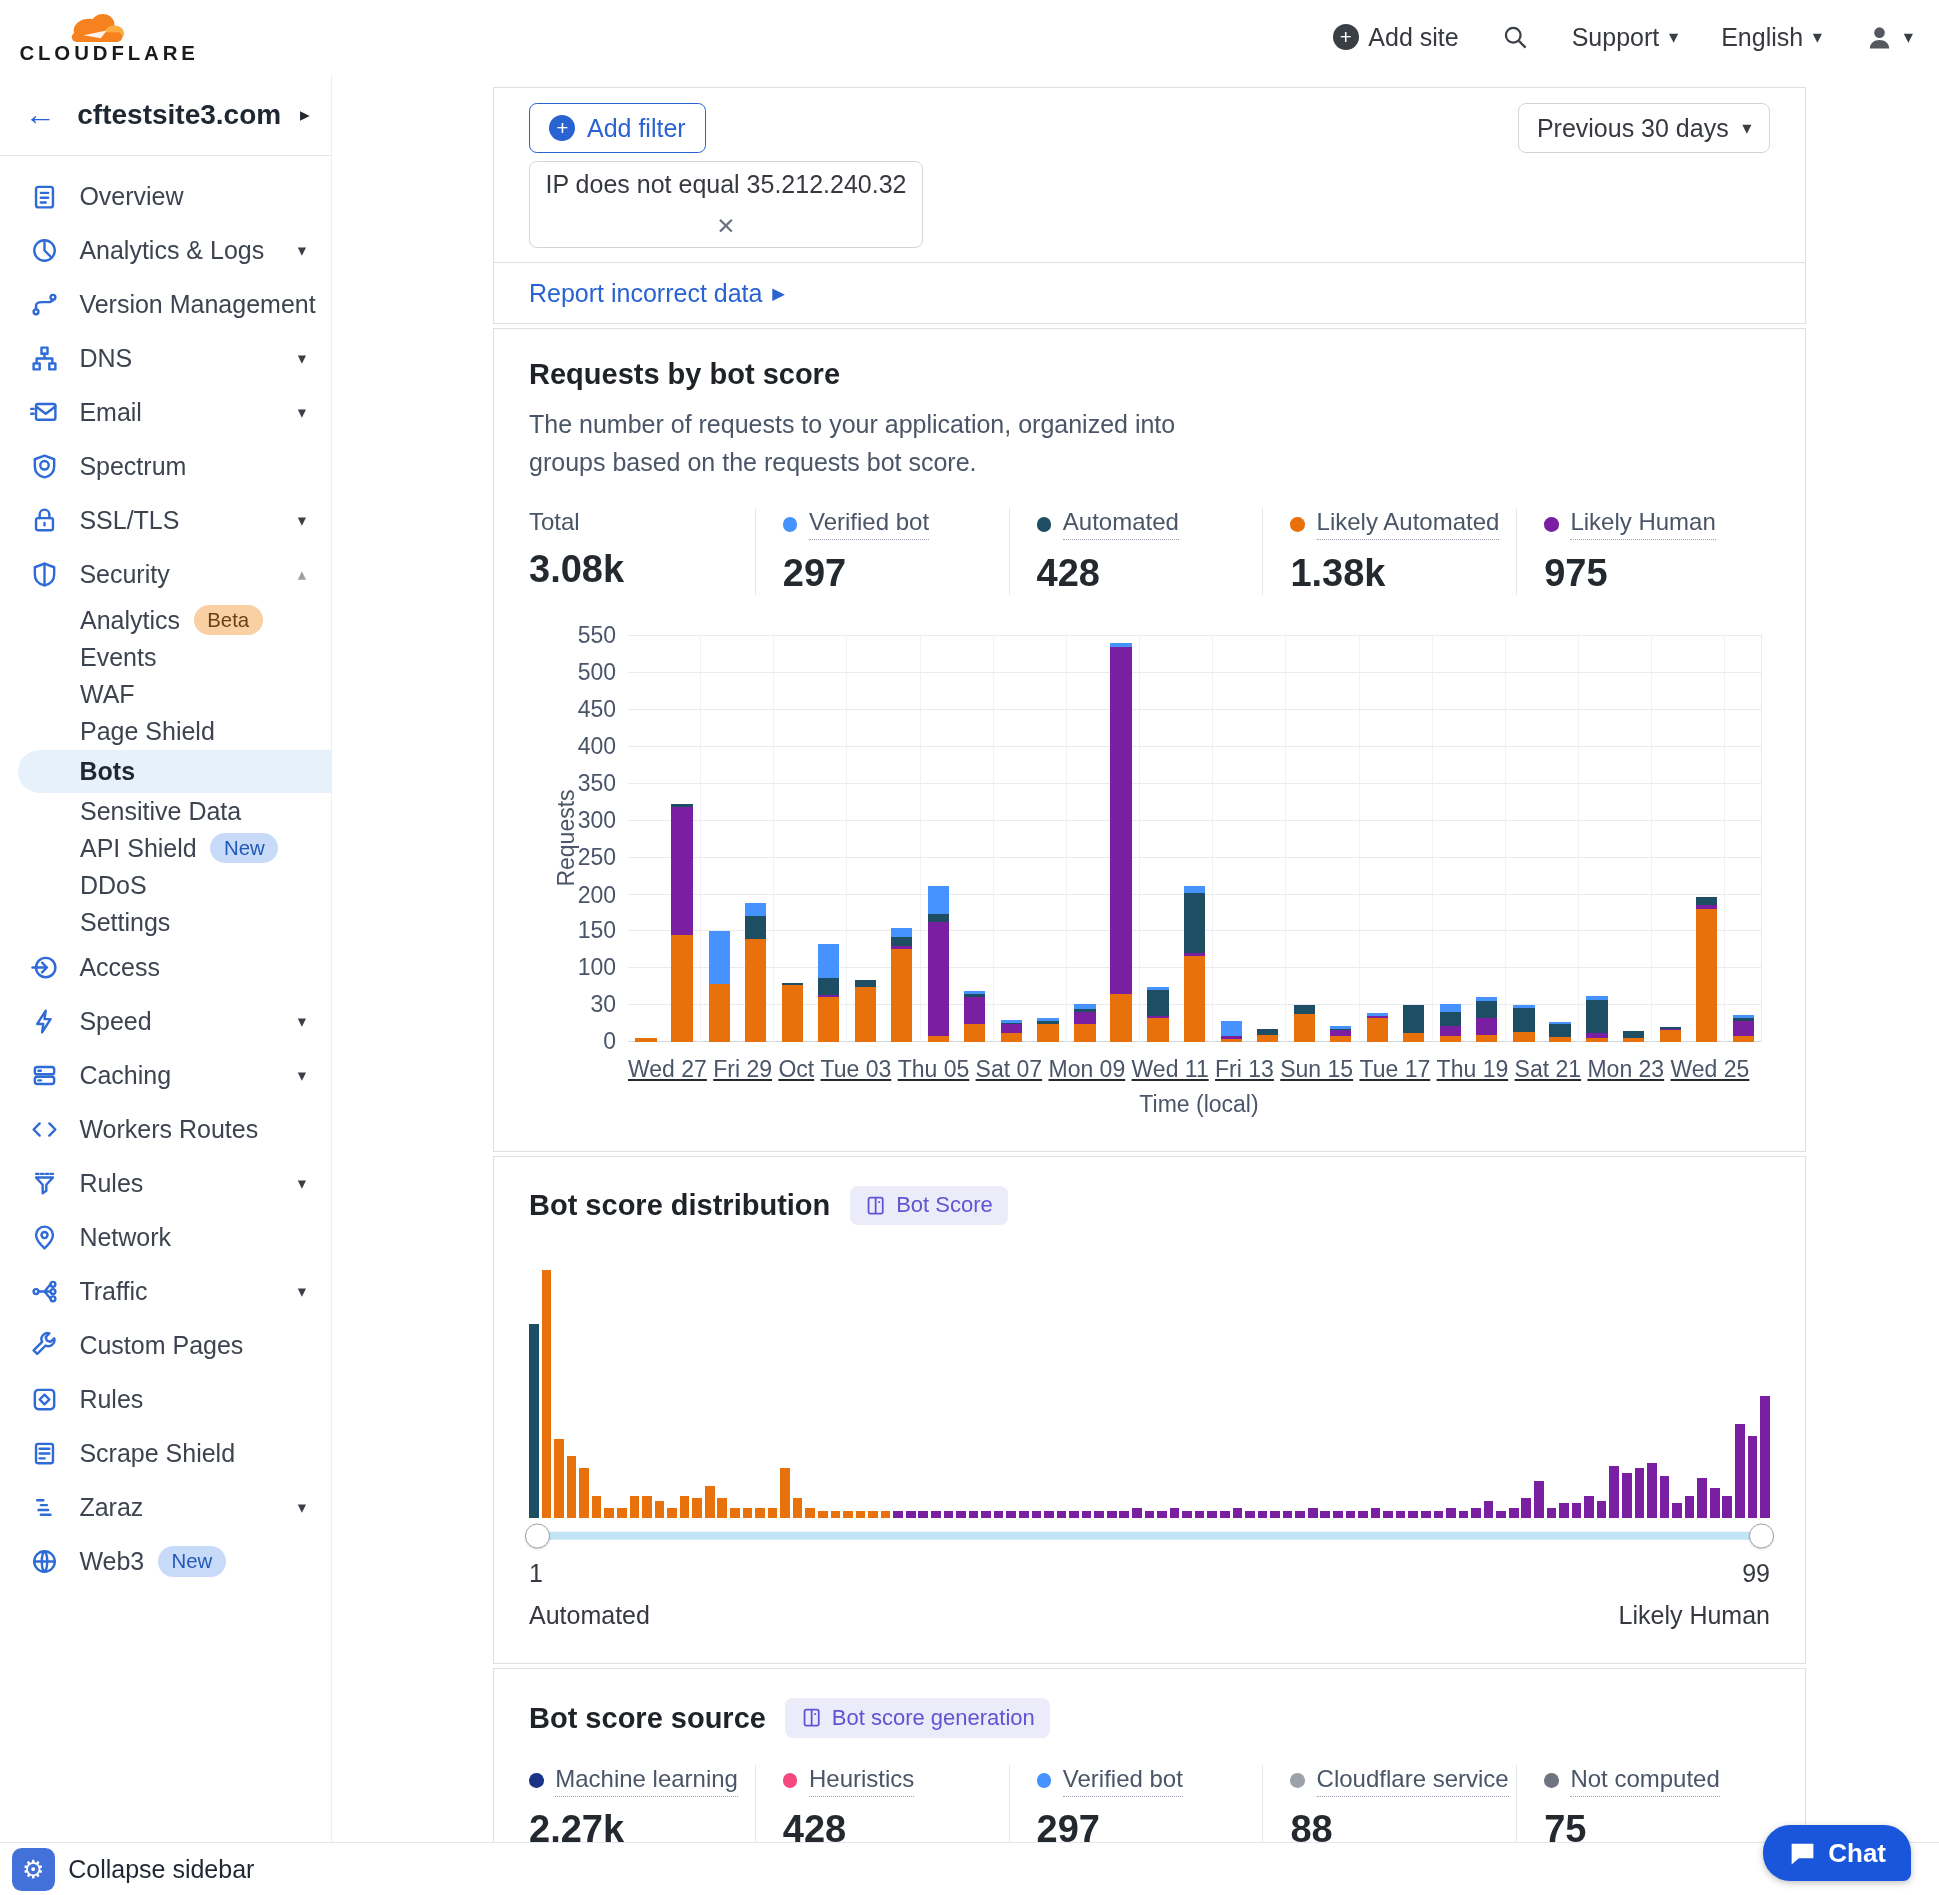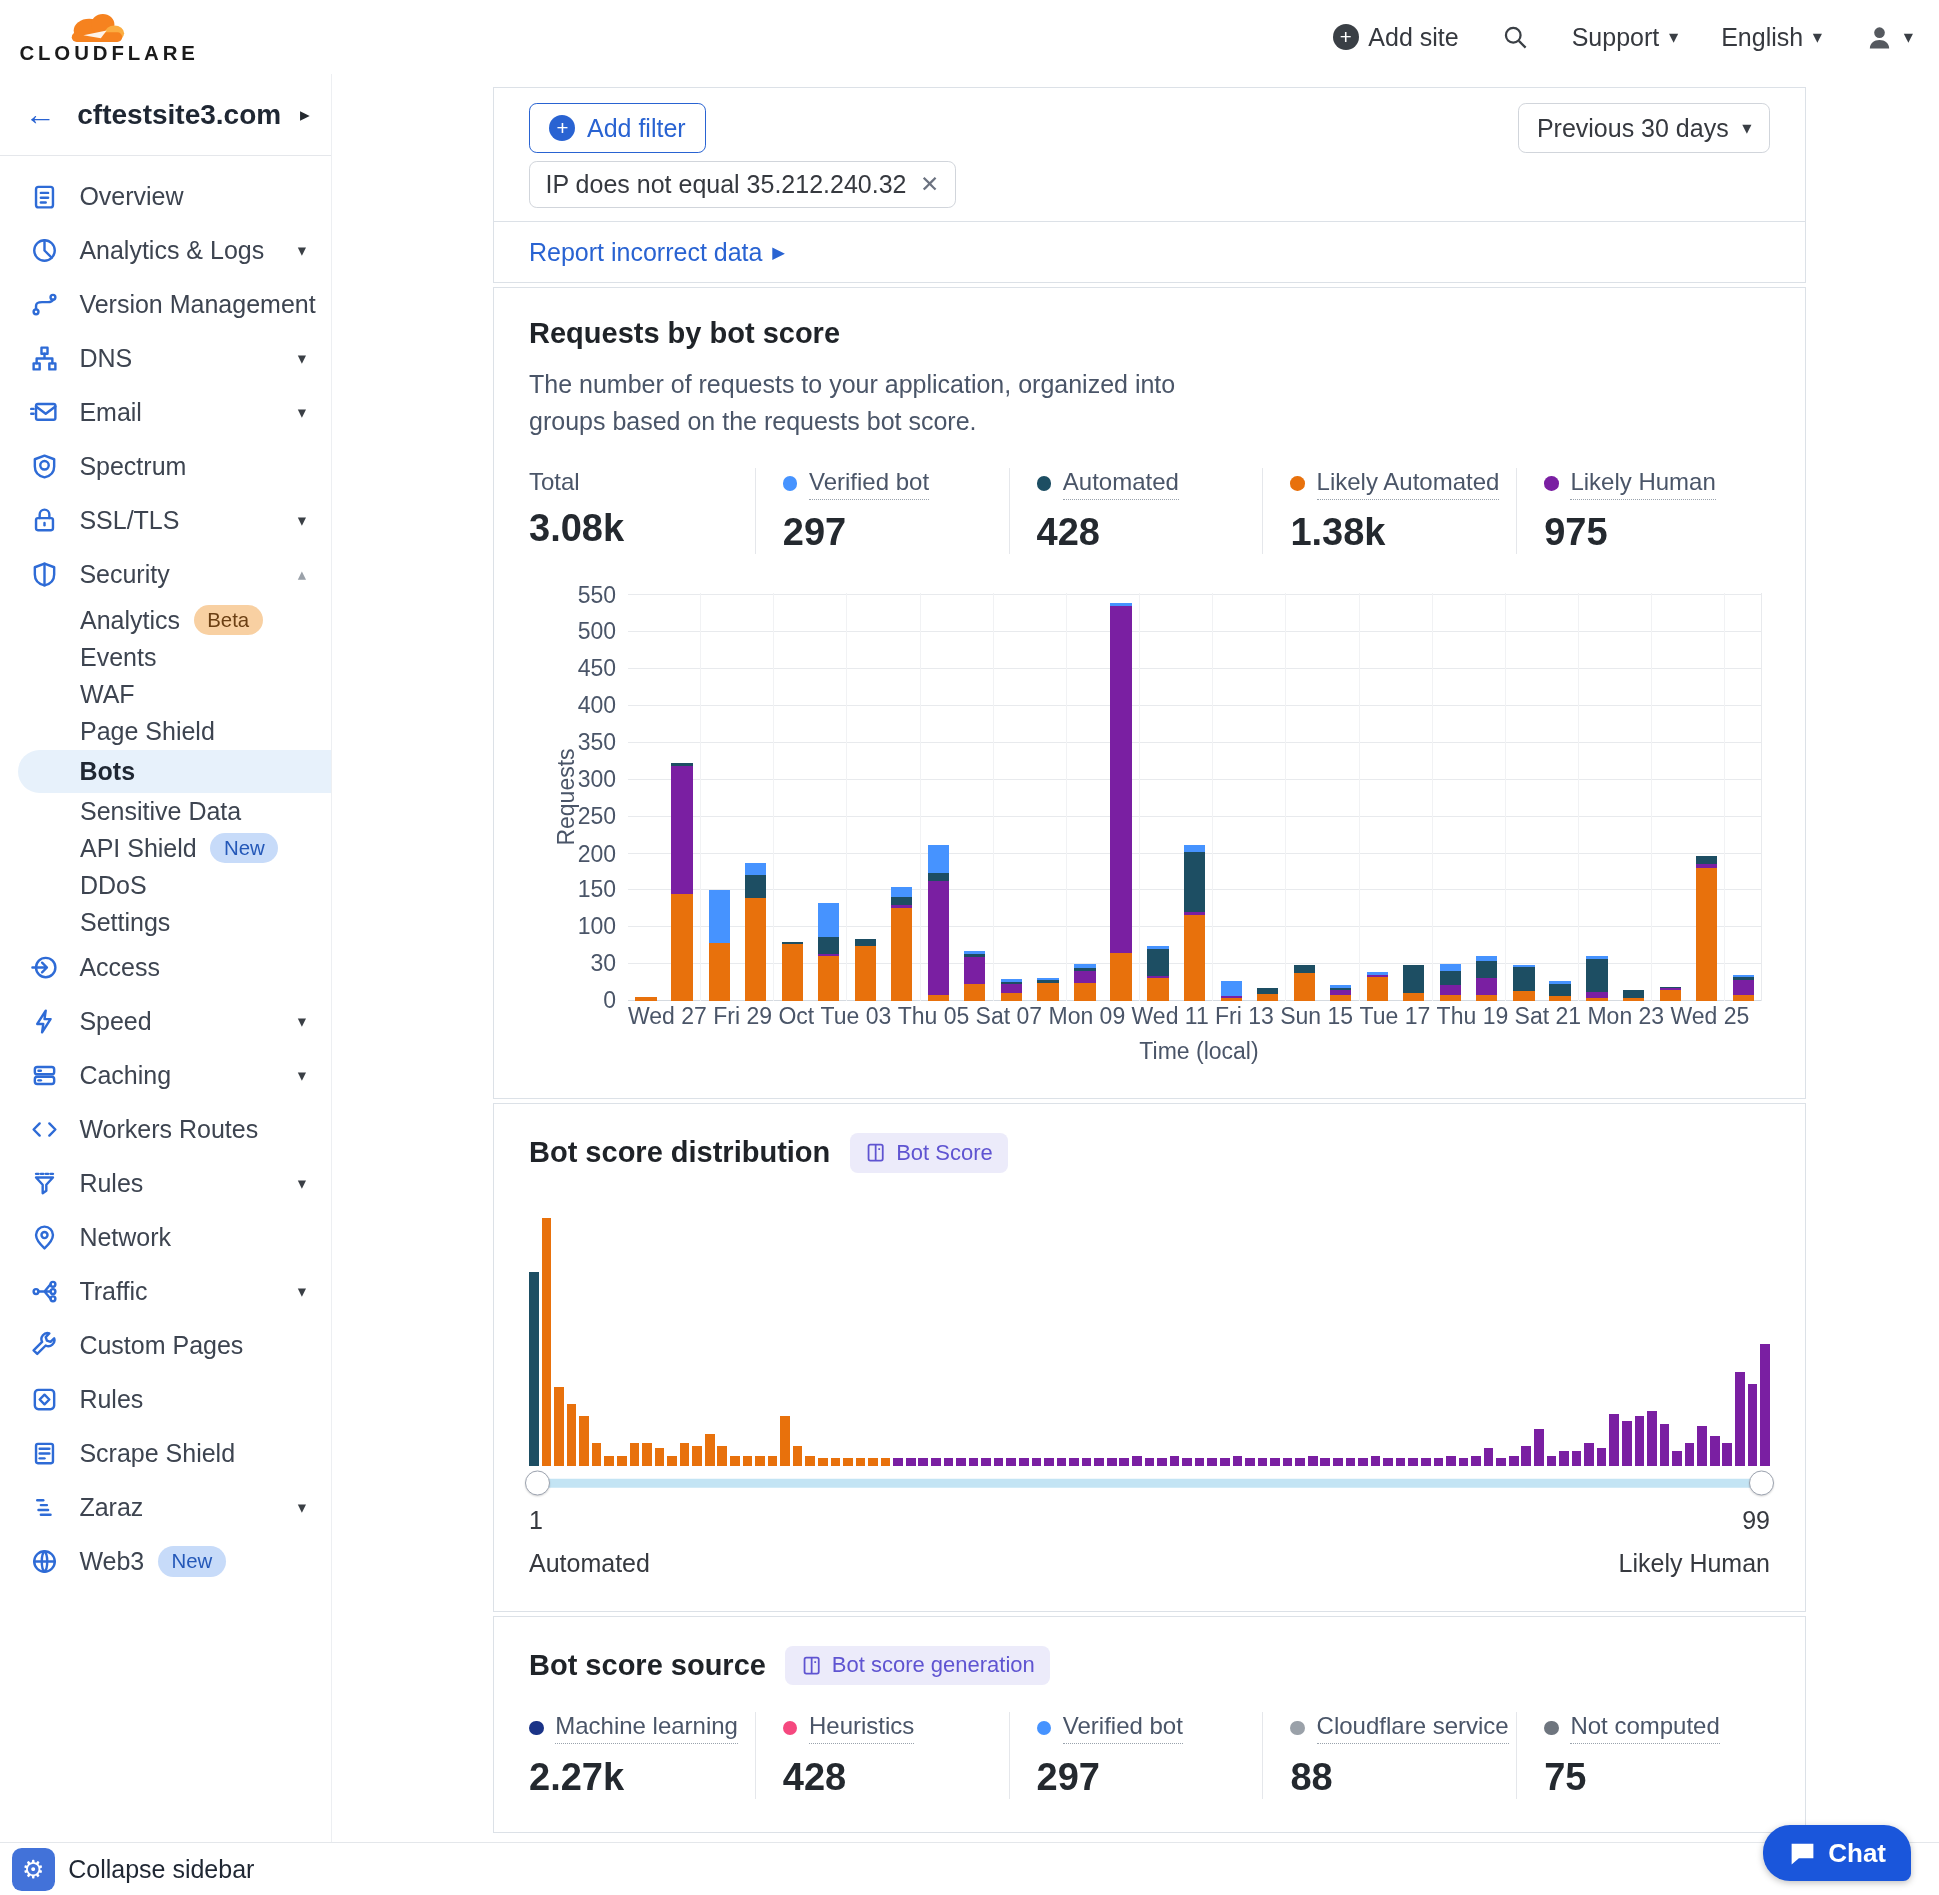--- a/index.html
+++ b/index.html
@@ -37,21 +37,21 @@
   .gear-btn { width:43px; height:43px; border-radius:9.7px; background:#4272D9; color:#fff; font-size:25px; display:flex; align-items:center; justify-content:center; cursor:pointer; margin-right:13.6px; }
   .collapse-label { font-size:25px; color:#1F2733; }
 
   
   .main { position:absolute; top:74px; left:493px; width:1313px; }
   .card { border:1px solid #DCE1E7; background:#fff; margin-bottom:3.9px; }
   .filter-card { margin-top:12.6px; }
   .filter-row { padding:15.5px 35px 13.6px 35px; display:flex; justify-content:space-between; align-items:flex-start; }
   .add-filter-btn { display:flex; align-items:center; gap:11.6px; border:1px solid #2963D2; color:#2963D2; font-size:25px; border-radius:7.8px; padding:9.7px 19.4px; background:#fff; cursor:pointer; }
   .add-filter-btn .plus-circle { background:#2963D2; }
-  .chip { display:inline-flex; align-items:center; gap:13.6px; border:1px solid #D1D5DB; border-radius:7.8px; padding:7.8px 15.5px; font-size:25px; color:#36393F; margin:9.7px 35px 13.6px 35px; cursor:pointer; }
+  .chip { display:inline-flex; align-items:center; gap:13.6px; border:1px solid #D1D5DB; border-radius:7.8px; padding:7.8px 15.5px; font-size:25px; color:#36393F; margin:9.7px 35px 13.6px 35px; cursor:pointer;flex-direction:column; }
   .chip .x { color:#6B7280; font-size:23px; cursor:pointer; }
   .range-btn { display:flex; align-items:center; gap:13.6px; border:1px solid #D1D5DB; border-radius:7.8px; padding:9.7px 17.5px; font-size:25px; color:#36393F; background:#fff; cursor:pointer; }
   .report-row { border-top:1px solid #DCE1E7; padding:15.5px 35px; }
   .report-link { color:#2963D2; font-size:25px; cursor:pointer; display:inline-flex; align-items:center; gap:9.7px; }
   .report-link .tri { font-size:16.5px; }
 
   .card-pad { padding:29px 35px 33px 35px; }
   .card-title-row { display:flex; align-items:center; gap:19.4px; }
   .card-title { font-size:29px; font-weight:700; color:#1F2328; }
   .pill-badge { display:inline-flex; align-items:center; gap:9.7px; background:#ECEBFA; color:#5F54D1; font-size:22px; border-radius:7.8px; padding:6.8px 15.5px; cursor:pointer; }
@@ -69,21 +69,21 @@
   .chart-wrap { margin-top:39px; position:relative; }
   .plot { position:relative; margin-left:99px; margin-right:7.8px; height:408px; border-right:1px solid #E8EAED; }
   .gridline { position:absolute; left:0; right:0; height:1px; background:#E8EAED; }
   .gridline.zero { background:#D5DAE0; }
   .ytick { position:absolute; width:85px; text-align:right; font-size:23px; color:#4A5568; left:-97px; }
   .ylabel { position:absolute; left:-62px; top:50%; transform:translate(-50%,-50%) rotate(-90deg); font-size:23px; color:#4A5568; white-space:nowrap; }
   .bars { position:absolute; inset:0; display:flex; align-items:flex-end; }
   .bar-cell { flex:1; display:flex; justify-content:center; align-items:flex-end; height:100%; }
   .bar-cell.grid { border-left:1px solid #F1F2F4; }
   .bar-stack { width:21.3px; display:flex; flex-direction:column-reverse; }
-  .xlabels { display:flex; margin-left:99px; margin-right:7.8px; margin-top:2px; }
+  .xlabels { display:flex; margin-left:99px; margin-right:7.8px; margin-top:14px;text-decoration:underline; }
   .xlabels div { flex:1; text-align:center; font-size:23px; color:#4A5568; white-space:nowrap; }
   .xlabel-title { text-align:center; margin-left:99px; font-size:23px; color:#4A5568; margin-top:7.8px; }
 
   
   .hist { display:flex; align-items:flex-end; gap:2.9px; height:254px; margin-top:39px; }
   .hist div { flex:1; }
   .slider { position:relative; height:27px; margin-top:3.9px; }
   .slider .track { position:absolute; left:0; right:0; top:50%; transform:translateY(-50%); height:8.7px; border-radius:5.8px; background:#C3E4F4; }
   .slider .handle { position:absolute; width:25px; height:25px; border-radius:50%; background:#fff; border:1.9px solid #9CA3AF; top:50%; transform:translateY(-50%); cursor:pointer; box-shadow:0 1px 1.9px rgba(0,0,0,.15); }
   .slider .handle.left { left:-3.9px; } .slider .handle.right { right:-3.9px; }

